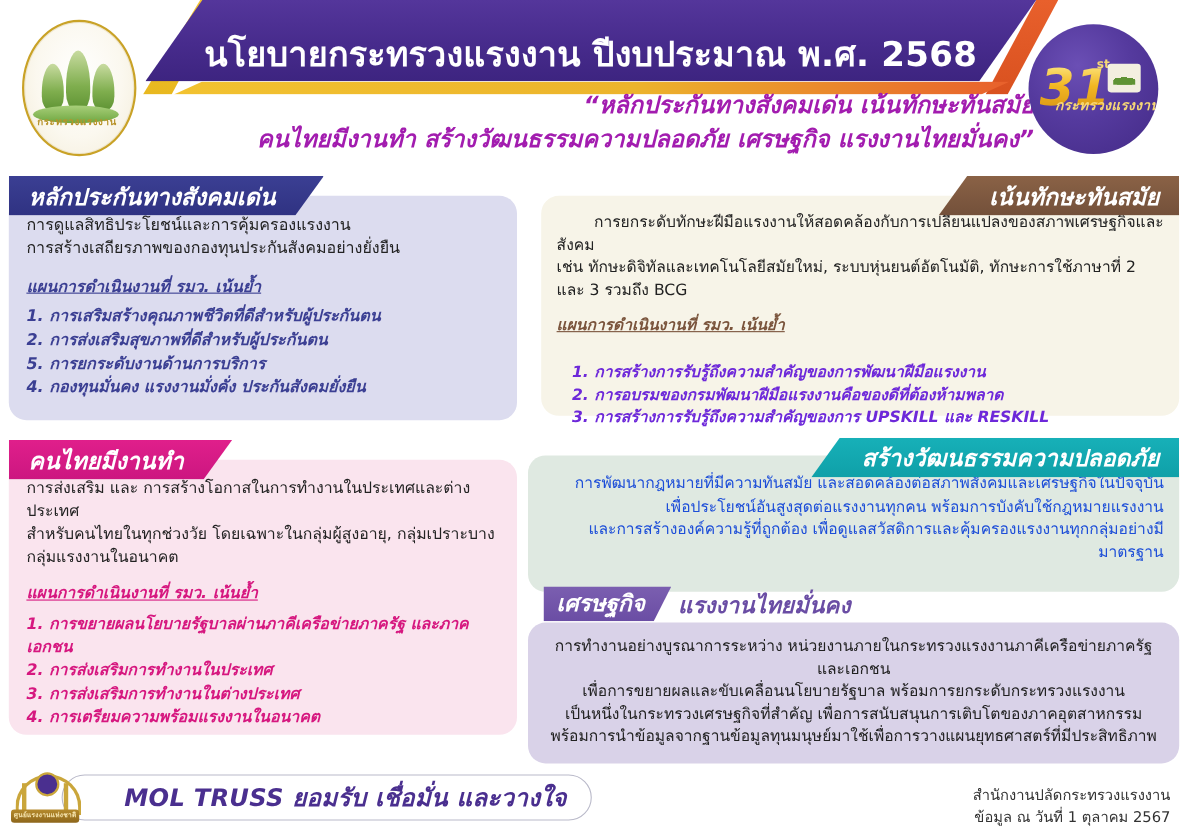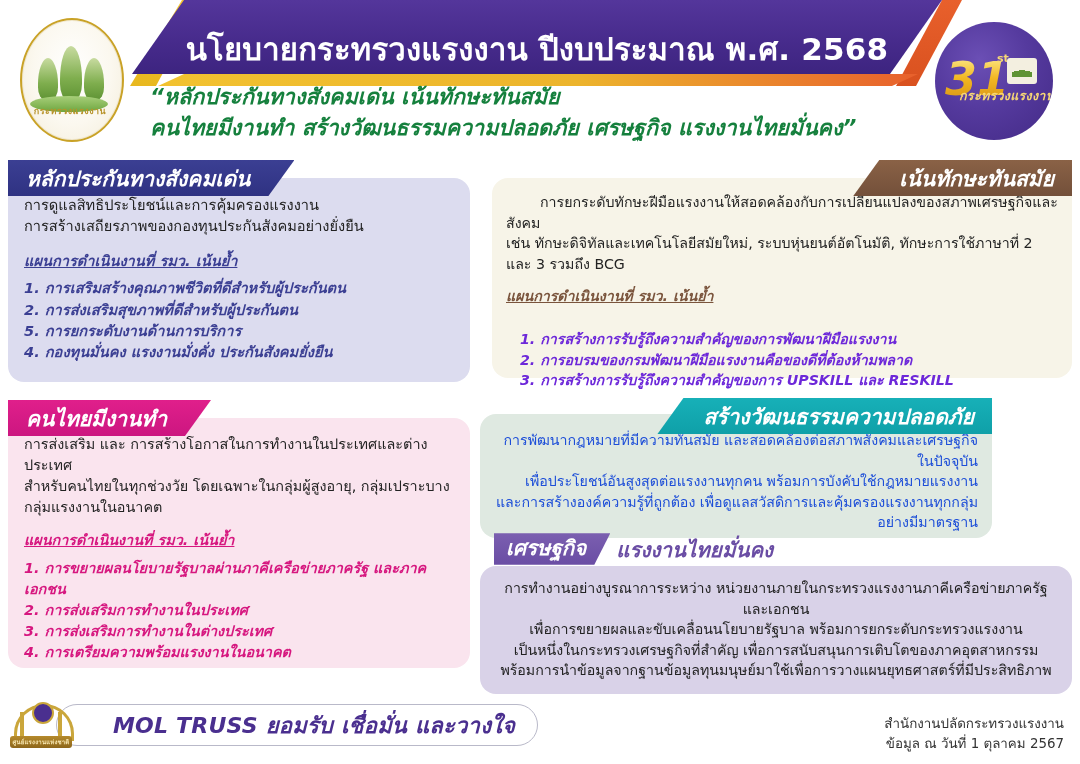--- a/index.html
+++ b/index.html
@@ -58,22 +58,22 @@
     color: #ffffff;
     font-size: 31px;
     font-weight: bold;
     letter-spacing: 0.2px;
     white-space: nowrap;
   }
   .header-sub {
     position: absolute;
     left: 150px; top: 82px;
     width: 790px;
-    text-align: left;
-    color: #15803d;
+    text-align: right;
+    color: #a21caf;
     font-size: 21.5px;
     font-weight: bold;
     font-style: italic;
     line-height: 1.42;
   }
 
   
   .emblem {
     position: absolute;
     left: 16px; top: 12px;
@@ -239,21 +239,21 @@
   #panel-jobs .tab { background: linear-gradient(180deg, #e01f8b 0%, #cc1680 100%); top: 0; }
   #panel-jobs .ptext {
     padding: 34px 16px 0 16px;
     color: #222222;
     font-size: 14.4px;
   }
   #panel-jobs .plan-head { color: #d6177f; margin-top: 12px; font-size: 14.4px; }
   #panel-jobs .plan-list { color: #d6177f; font-size: 14.4px; margin-top: 8px; }
 
   
-  #panel-safety { left: 480px; top: 398px; width: 512px; height: 140px; }
+  #panel-safety { left: 480px; top: 398px; width: 592px; height: 140px; }
   #panel-safety .panel-body {
     top: 16px; height: 124px;
     background: #dfe9e1;
   }
   #panel-safety .tab { background: linear-gradient(180deg, #17b0b8 0%, #0fa0a8 100%); top: 0; }
   #panel-safety .ptext {
     padding: 32px 14px 0 14px;
     color: #1d4ed8;
     font-size: 14.2px;
     text-align: right;

